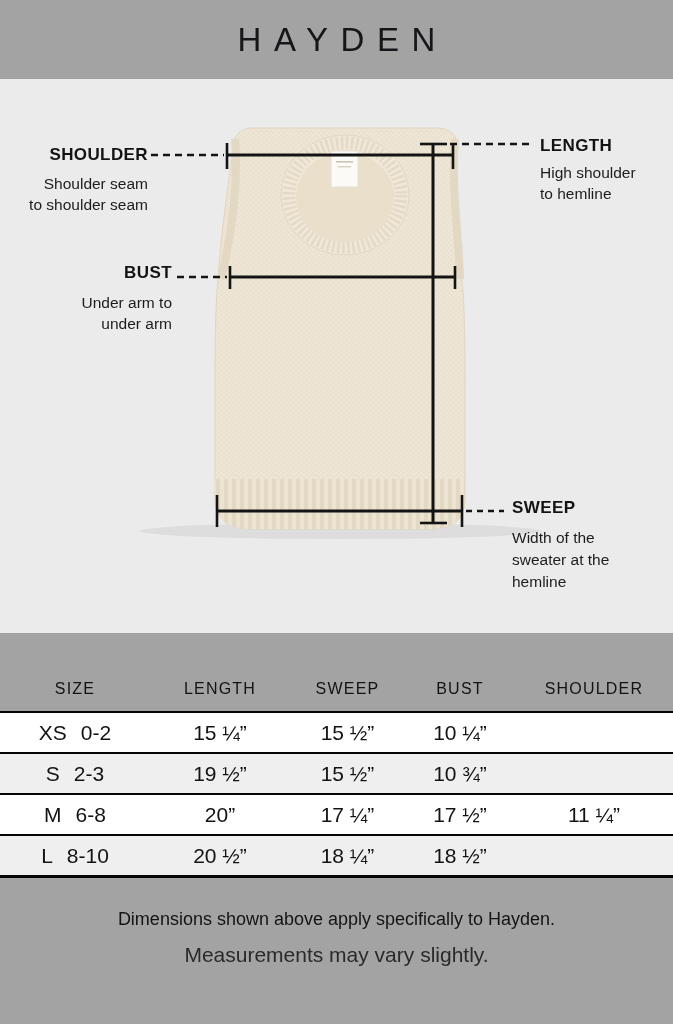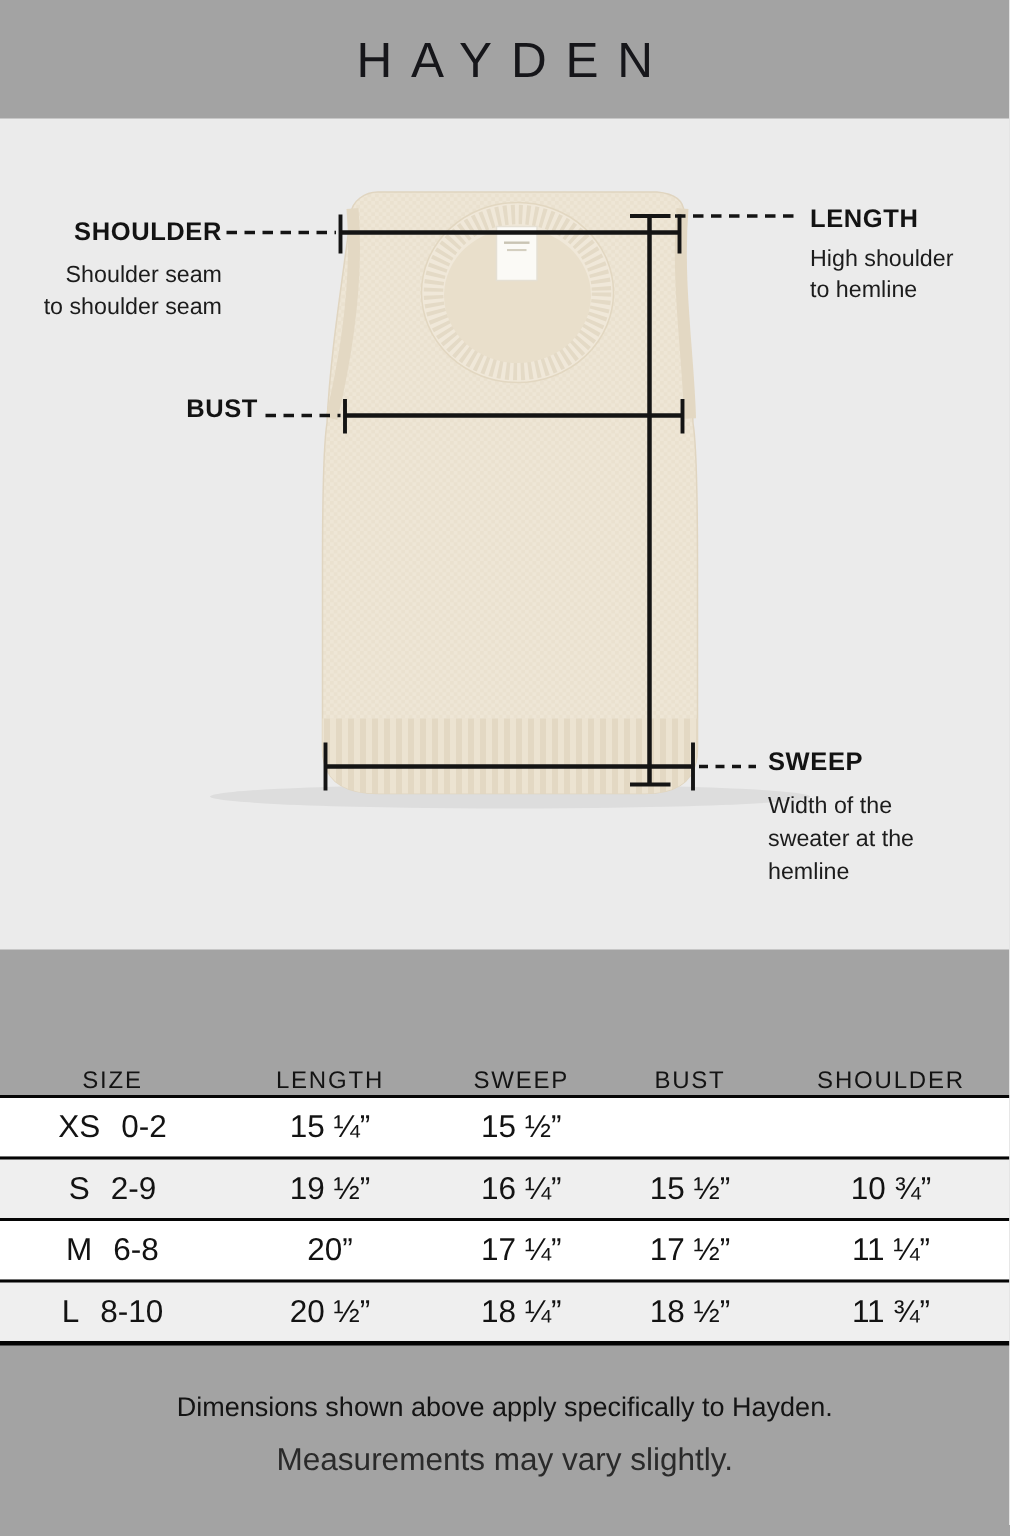--- a/index.html
+++ b/index.html
@@ -64,22 +64,23 @@
   .ann-length   { top: 57px;  left: 540px; }
   .ann-length .ann-desc { margin-top: 6px; }
   .ann-sweep    { top: 419px; left: 512px; }
   .ann-sweep .ann-desc { margin-top: 9px; line-height: 22px; }
 
   
   .size-table { width: 673px; }
   .thead {
     display: grid;
     grid-template-columns: 150px 140px 115px 110px 158px;
-    height: 97px;
+    height: 78px;
     align-items: end;
+    padding-bottom: 13px;
   }
   .thead .th {
     text-align: center;
     font-size: 16px;
     letter-spacing: 1.2px;
     color: #131313;
   }
   .tbody { border-bottom: 3px solid #050505; }
   .trow {
     display: grid;
@@ -201,20 +202,24 @@
     <div class="ann ann-left ann-length">
       <div class="ann-label">LENGTH</div>
       <div class="ann-desc">
         <span>High shoulder</span>
         <span>to hemline</span>
       </div>
     </div>
 
     <div class="ann ann-right ann-bust">
       <div class="ann-label">BUST</div>
+      <div class="ann-desc">
+        <span>Under arm to</span>
+        <span>under arm</span>
+      </div>
     </div>
 
     <div class="ann ann-left ann-sweep">
       <div class="ann-label">SWEEP</div>
       <div class="ann-desc">
         <span>Width of the</span>
         <span>sweater at the</span>
         <span>hemline</span>
       </div>
     </div>
@@ -230,29 +235,29 @@
     </div>
     <div class="tbody">
 
       <div class="trow">
         <div class="td size-cell">
           <span>XS</span>
           <span>0-2</span>
         </div>
         <div class="td">15 ¼”</div>
         <div class="td">15 ½”</div>
+        <div class="td">10 ¼”</div>
       </div>
 
       <div class="trow alt">
         <div class="td size-cell">
           <span>S</span>
-          <span>2-9</span>
+          <span>2-3</span>
         </div>
         <div class="td">19 ½”</div>
-        <div class="td">16 ¼”</div>
         <div class="td">15 ½”</div>
         <div class="td">10 ¾”</div>
       </div>
 
       <div class="trow">
         <div class="td size-cell">
           <span>M</span>
           <span>6-8</span>
         </div>
         <div class="td">20”</div>
@@ -262,21 +267,20 @@
       </div>
 
       <div class="trow alt">
         <div class="td size-cell">
           <span>L</span>
           <span>8-10</span>
         </div>
         <div class="td">20 ½”</div>
         <div class="td">18 ¼”</div>
         <div class="td">18 ½”</div>
-        <div class="td">11 ¾”</div>
       </div>
 
     </div>
   </section>
 
   <footer class="footer-notes">
     <div class="note-primary">Dimensions shown above apply specifically to Hayden.</div>
     <div class="note-secondary">Measurements may vary slightly.</div>
   </footer>
 

